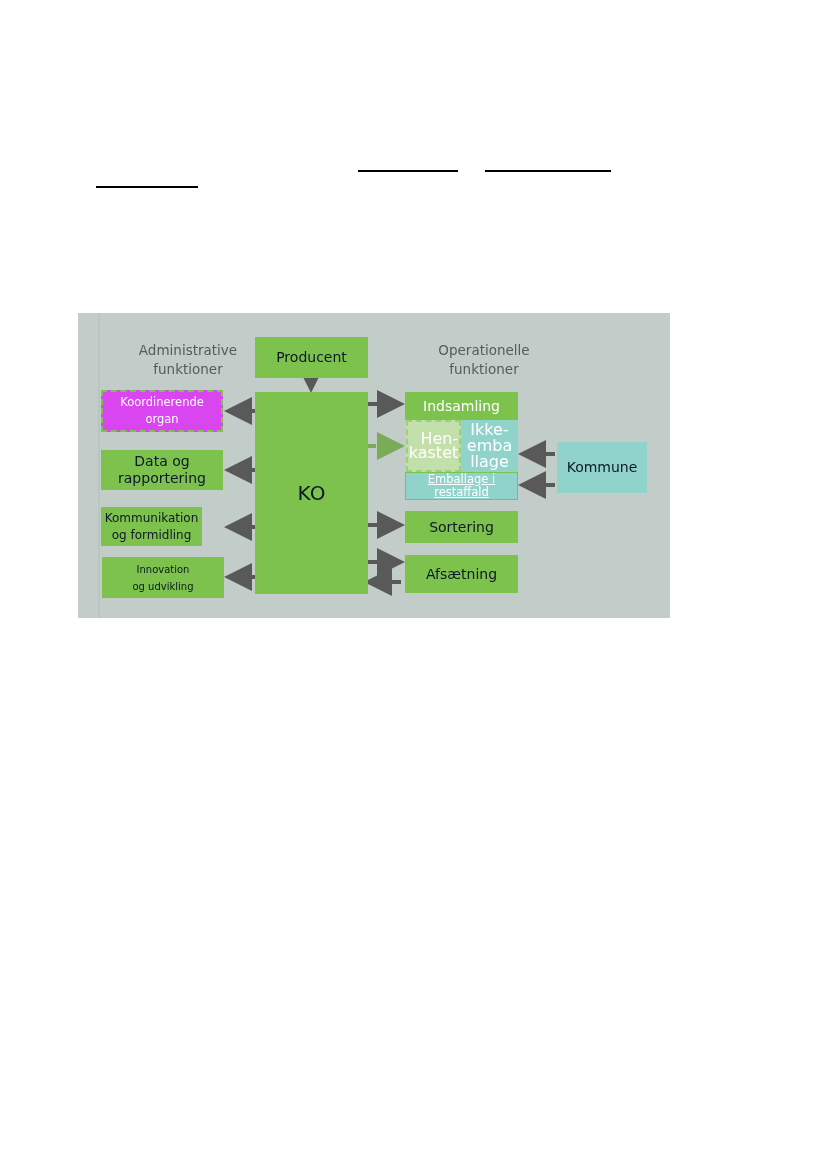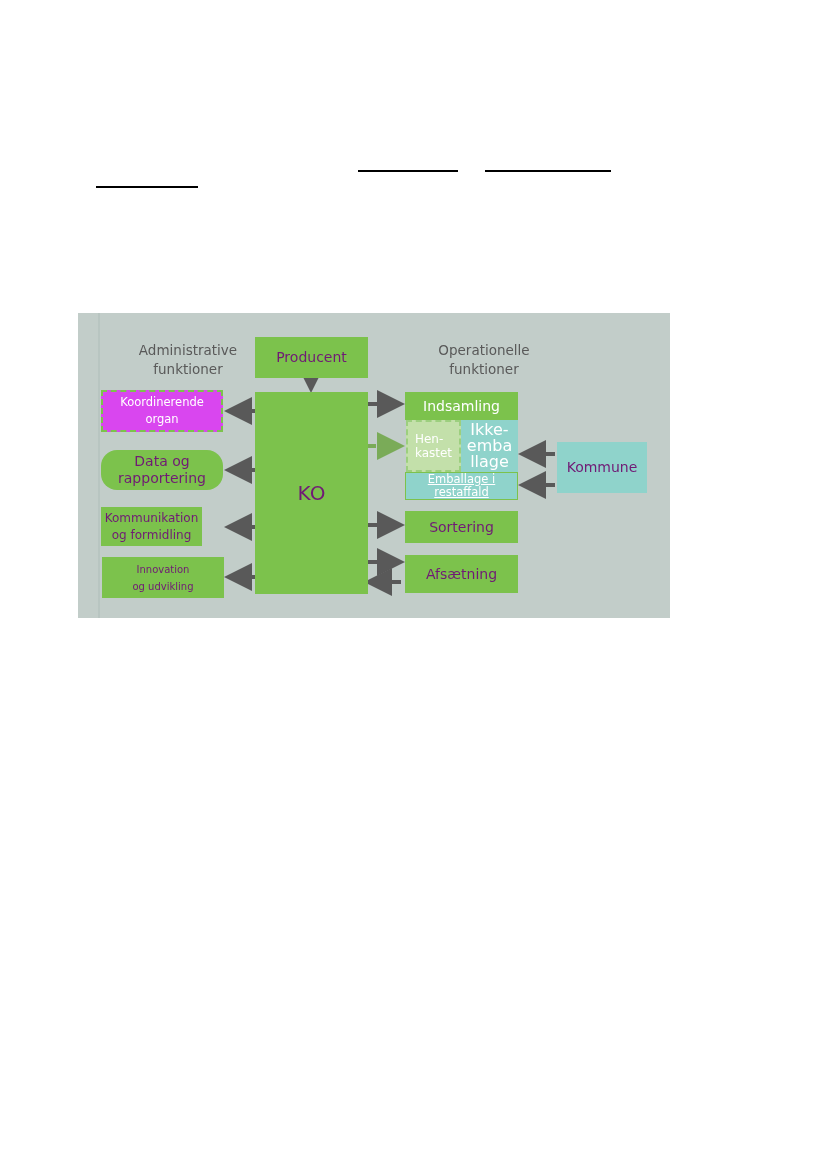--- a/index.html
+++ b/index.html
@@ -56,33 +56,33 @@
   #heading-oper  { left: 322px; top: 28px; width: 168px; }
 
   
   .box {
     position: absolute;
     box-sizing: border-box;
     display: flex;
     align-items: center;
     justify-content: center;
     text-align: center;
-    color: #701a75;
+    color: #0f172a;
     white-space: pre-line;
     line-height: 17px;
   }
   .green  { background: #7cc24c; }
   .teal   { background: #8fd3cb; }
   .lgreen { background: #d946ef; border: 2px dashed #7cc24c; color: #ffffff; }
 
   #box-producent { left: 177px; top: 24px; width: 113px; height: 41px; font-size: 14px; }
   #box-ko        { left: 177px; top: 79px; width: 113px; height: 202px; font-size: 20px; }
 
   #box-koordinerende { left: 23px;  top: 77px;  width: 122px; height: 42px; font-size: 11.5px; }
-  #box-data          { left: 23px;  top: 137px; width: 122px; height: 40px; font-size: 14px; border-radius: 16px; }
+  #box-data          { left: 23px;  top: 137px; width: 122px; height: 40px; font-size: 14px; }
   #box-kommunikation { left: 23px;  top: 194px; width: 101px; height: 39px; font-size: 12px; }
   #box-innovation    { left: 24px;  top: 244px; width: 122px; height: 41px; font-size: 10px; }
 
   
   #cluster-indsamling {
     position: absolute;
     left: 327px;
     top: 79px;
     width: 113px;
     height: 102px;
@@ -90,22 +90,22 @@
   #box-indsamling {
     position: absolute; left: 0; top: 0; width: 113px; height: 28px;
     display: flex; align-items: center; justify-content: center;
     background: #7cc24c; color: #ffffff; font-size: 14px;
   }
   #box-henkastet {
     position: absolute; left: 1px; top: 28px; width: 55px; height: 52px;
     box-sizing: border-box;
     display: flex; align-items: center; justify-content: center;
     background: #c3e0aa; border: 2px dashed #9ccf7e;
-    color: #ffffff; font-size: 12px; line-height: 14px; white-space: pre-line;
-    text-align: left;
+    color: #ffffff; font-size: 16px; line-height: 14px; white-space: pre-line;
+    text-align: right;
   }
   #box-ikkeemballage {
     position: absolute; left: 56px; top: 28px; width: 57px; height: 52px;
     display: flex; align-items: center; justify-content: center;
     background: #8fd3cb; color: #ffffff; font-size: 16px; line-height: 16px;
     white-space: pre-line; text-align: center;
   }
   #box-emballage-rest {
     position: absolute; left: 0px; top: 80px; width: 113px; height: 28px;
     box-sizing: border-box;

